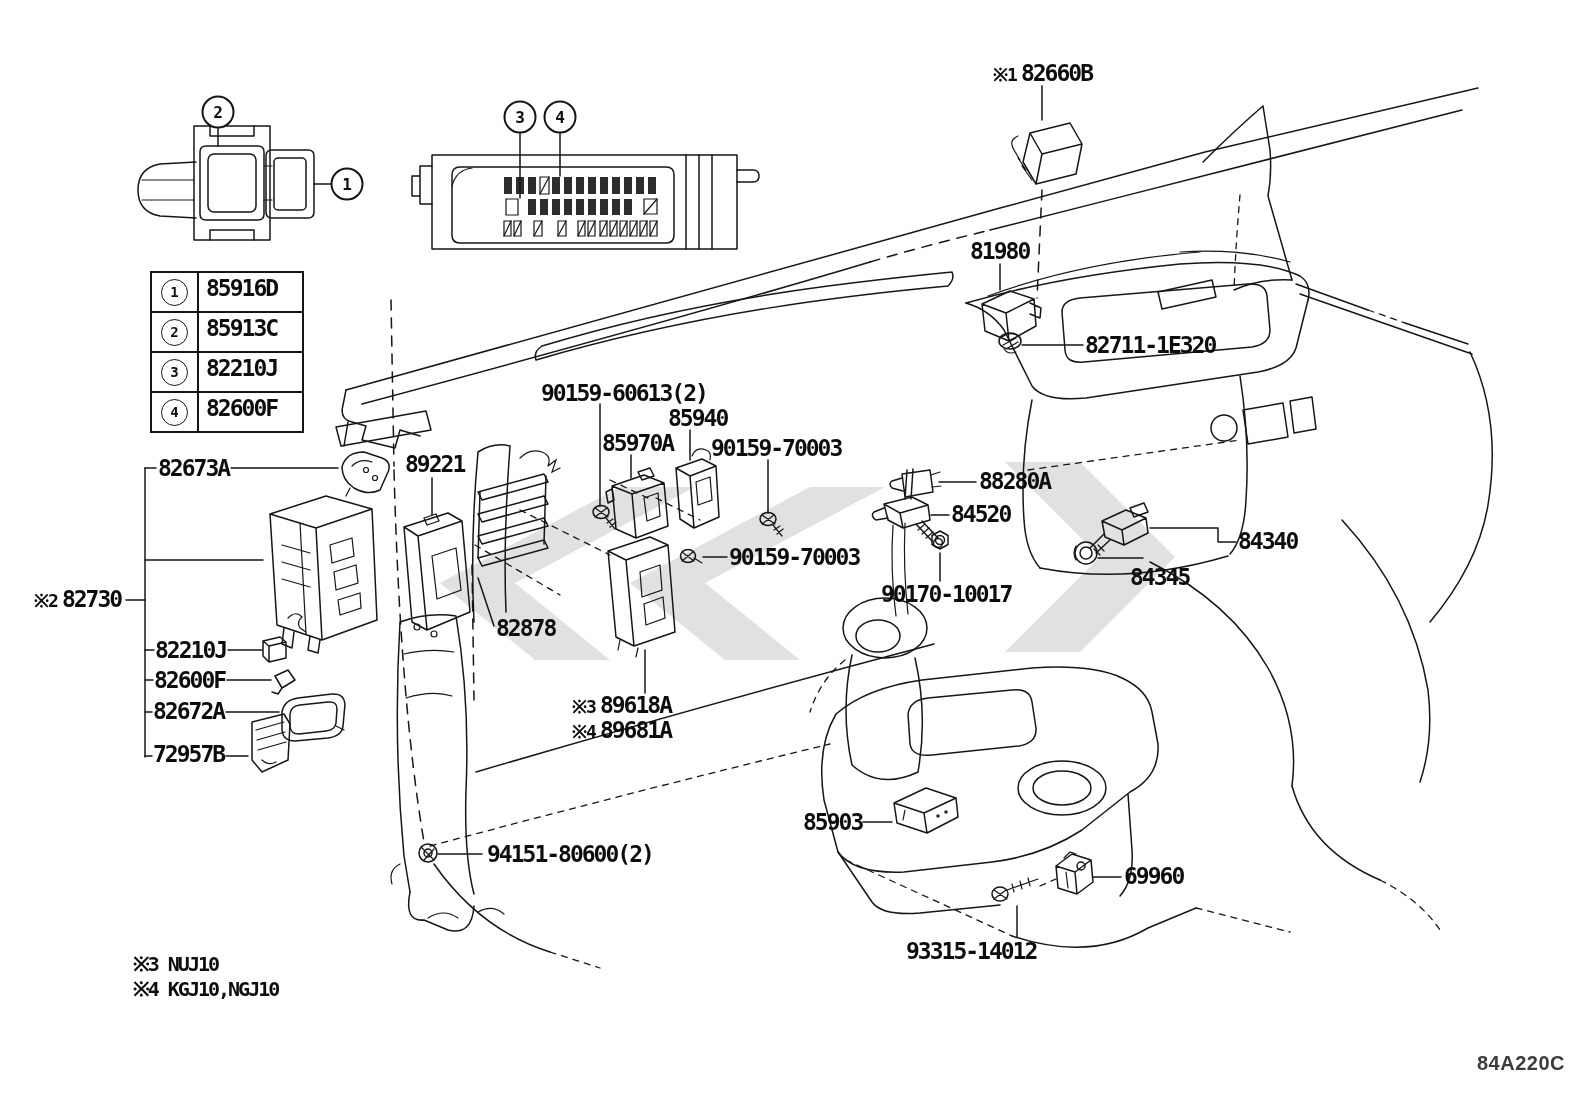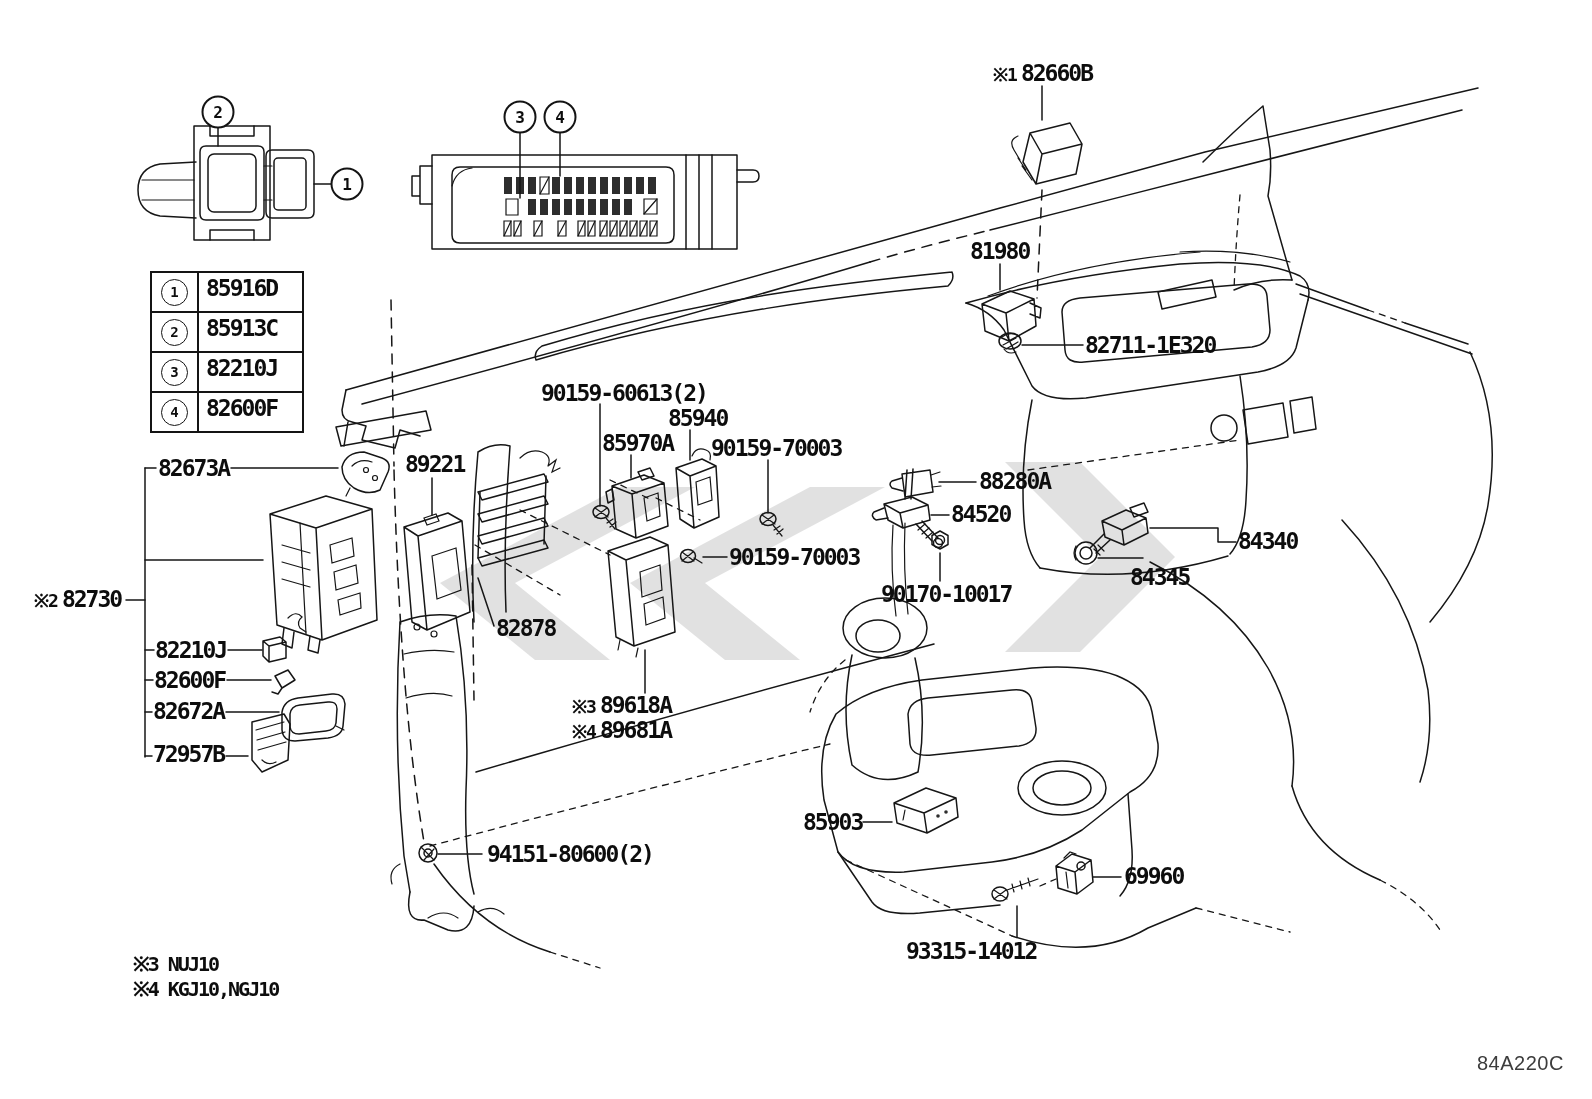--- a/index.html
+++ b/index.html
@@ -436,16 +436,16 @@
       <div class="plabel" style="left: 803px; top: 811px;"><span>85903</span></div>
       <div class="plabel" style="left: 1124px; top: 865px;"><span>69960</span></div>
       <div class="plabel" style="left: 487px; top: 843px;"><span>94151-80600(2)</span></div>
       <div class="plabel" style="left: 906px; top: 940px;"><span>93315-14012</span></div>
       <div class="callout" style="left: 218px; top: 112px;">2</div>
       <div class="callout" style="left: 347px; top: 184px;">1</div>
       <div class="callout" style="left: 520px; top: 117px;">3</div>
       <div class="callout" style="left: 560px; top: 117px;">4</div>
       <div class="footnote" style="left: 133px; top: 954px;">※3 NUJ10</div>
       <div class="footnote" style="left: 133px; top: 979px;">※4 KGJ10,NGJ10</div>
-      <div class="diagcode" style="left: 1477px; top: 1053px;">84A220C</div>
+      <div class="diagcode" style="left: 1477px; top: 1053px; font-weight: bold;">84A220C</div>
     </div>
 
 </div>
 
 </body></html>

